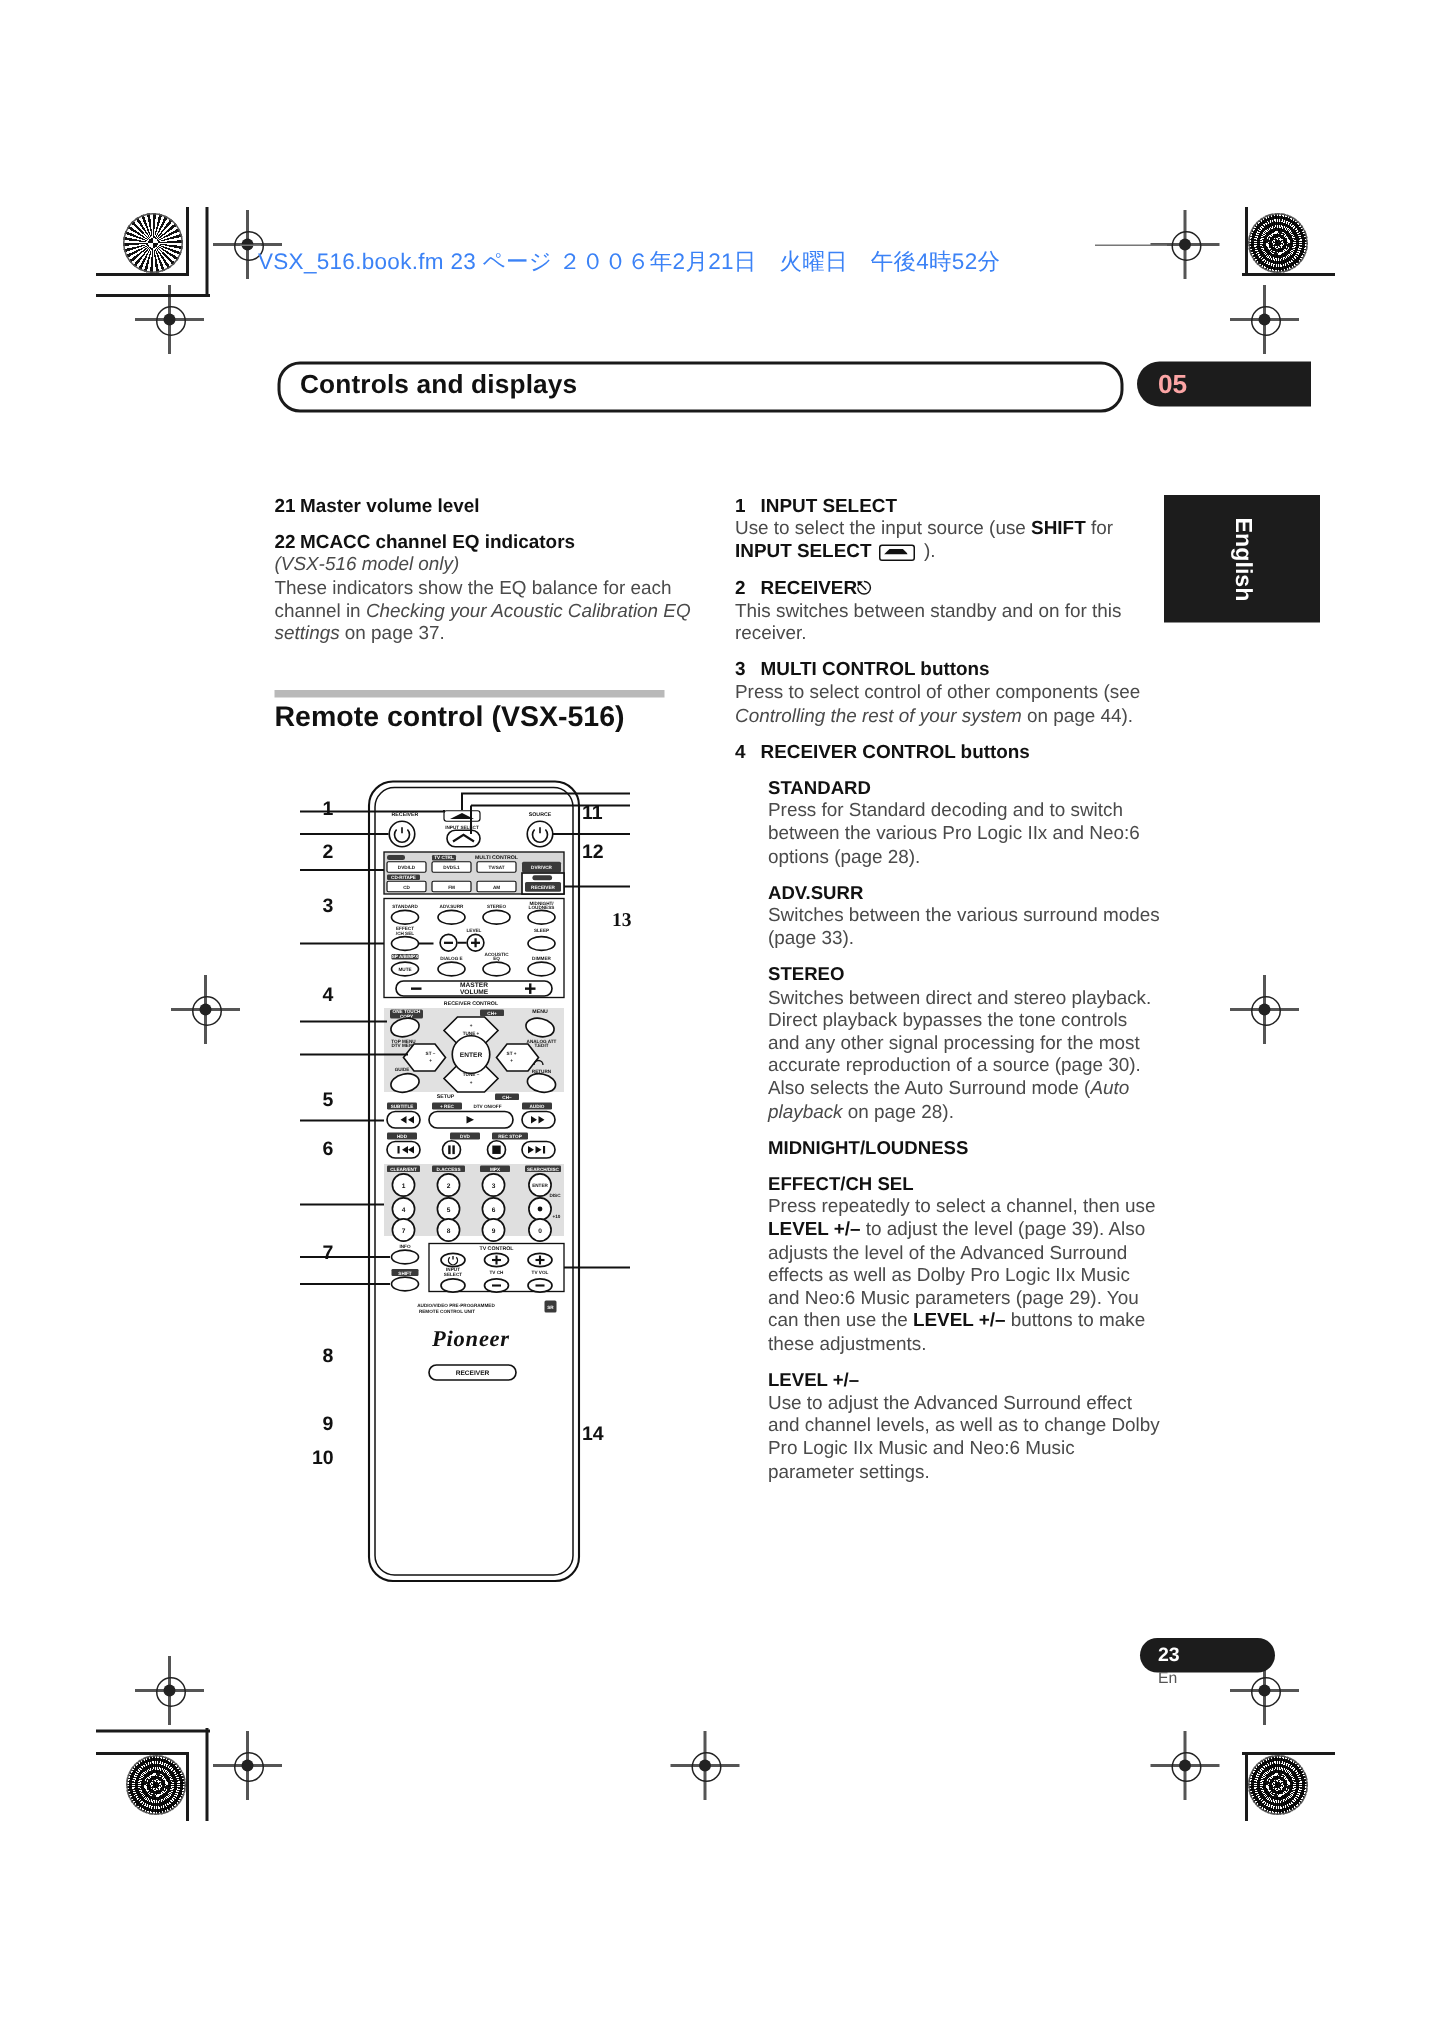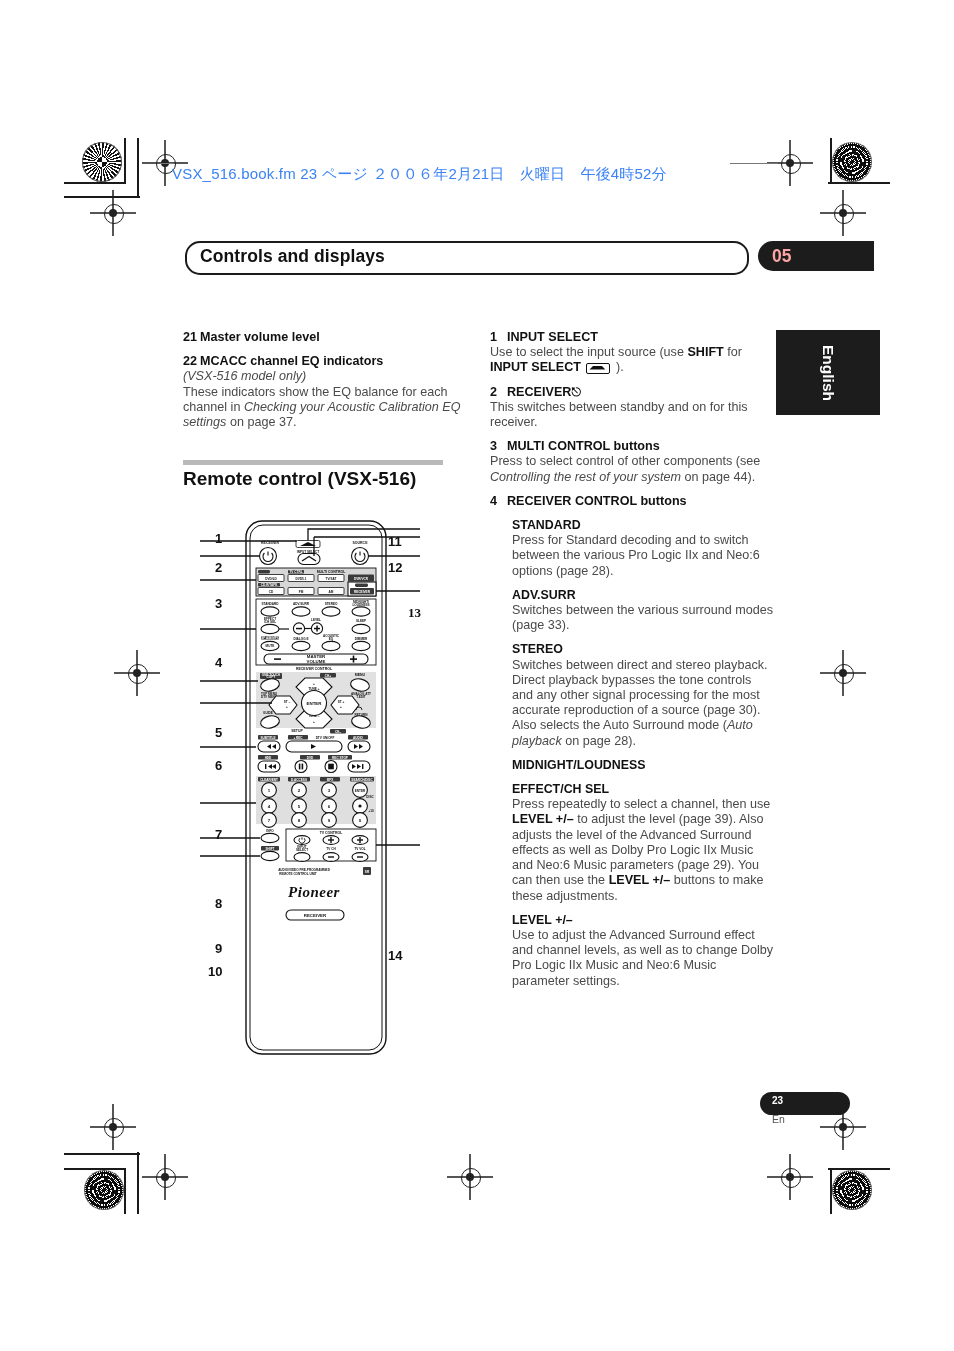--- a/index.html
+++ b/index.html
@@ -40,21 +40,21 @@
   
   .langtab{position:absolute;left:776px;top:330px;width:104px;height:85px;
       background:#1c1c1c;}
   .langtab span{position:absolute;left:50%;top:50%;
       transform:translate(-50%,-50%) rotate(90deg);
       color:#fff;font-size:15.5px;font-weight:bold;white-space:nowrap;}
 
   
   .pagenum{position:absolute;left:760px;top:1092px;width:90px;height:23px;
       background:#1c1c1c;border-radius:11.5px;}
-  .pagenum span{position:absolute;left:12px;top:3px;color:#fff;font-size:10px;
+  .pagenum span{position:absolute;left:12px;top:3px;color:#fff;font-size:13px;
       font-weight:bold;}
   .pagelang{position:absolute;left:772px;top:1113px;font-size:10.5px;color:#555;}
 
   
   .col{position:absolute;width:283px;font-size:12.6px;line-height:15.2px;color:#4a4a4a;}
   .colL{left:183px;top:330px;}
   .colR{left:490px;top:330px;width:285px;}
   .num-head{font-weight:bold;color:#111;font-size:12.6px;margin-top:9px;}
   .num-head:first-child{margin-top:0;}
   .num-head .n{display:inline-block;width:17px;}

